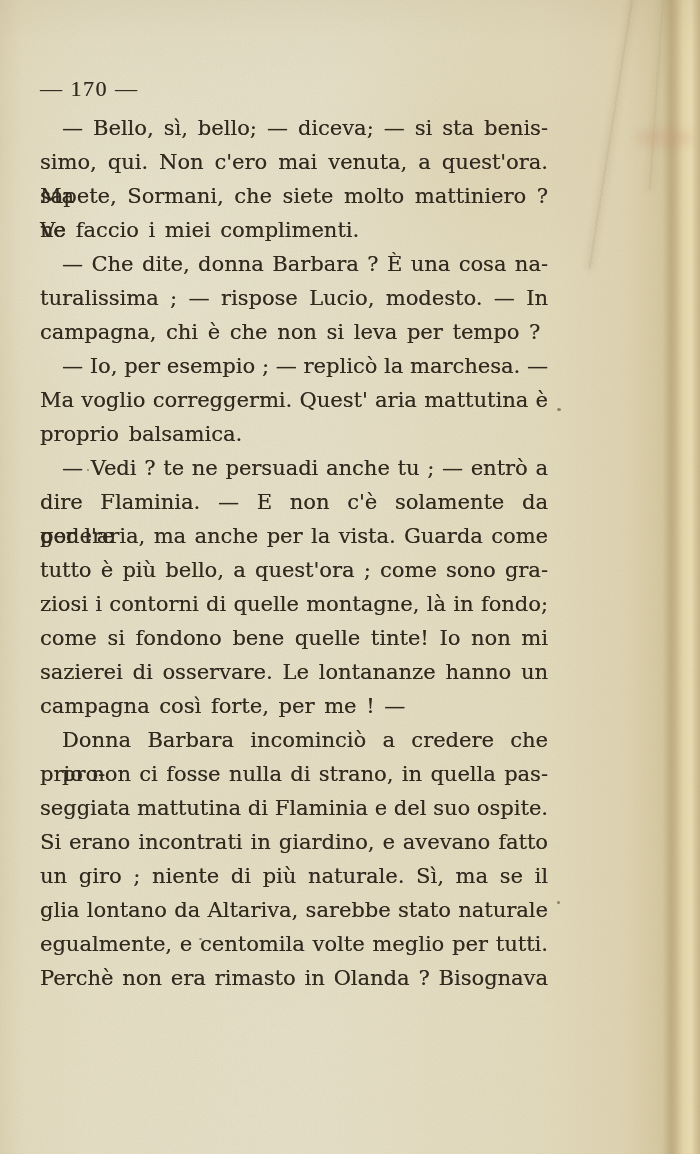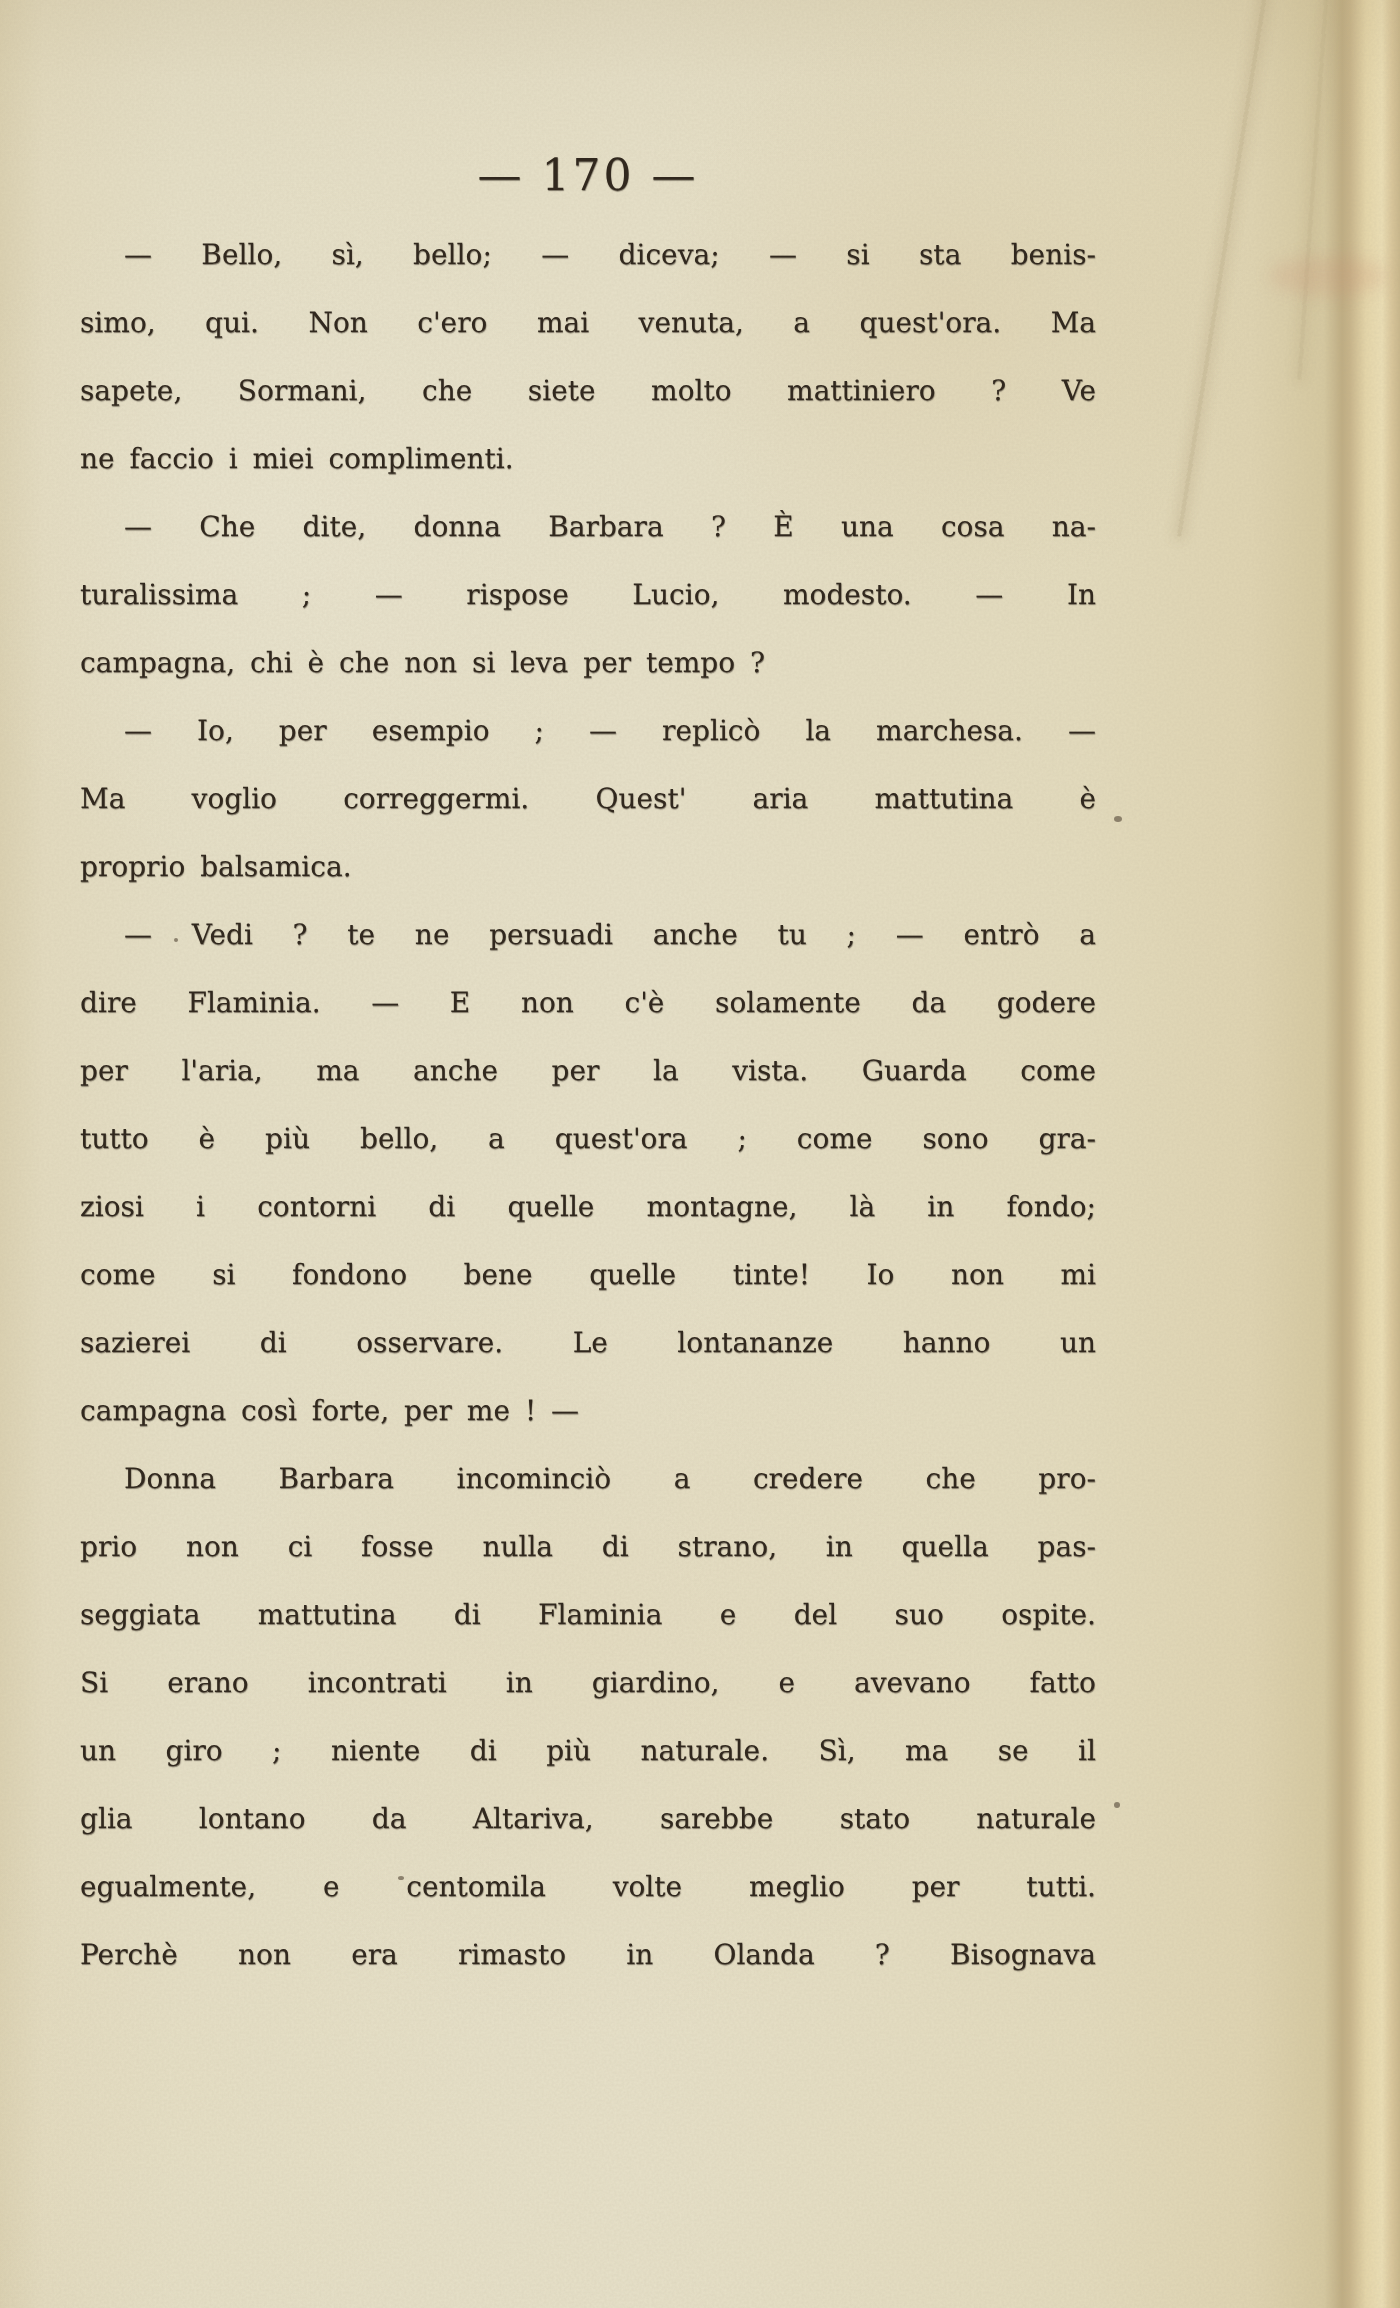--- a/index.html
+++ b/index.html
@@ -33,27 +33,28 @@
   .stain{position:absolute;left:635px;top:128px;width:58px;height:20px;border-radius:50%;
          background:rgba(198,140,112,0.20);filter:blur(4px);pointer-events:none;}
   .speck{position:absolute;border-radius:50%;background:#5e5140;opacity:.65;pointer-events:none;}
   .speck1{left:557px;top:408px;width:4px;height:3px;}
   .speck2{left:557px;top:901px;width:3px;height:3px;}
   .speck3{left:199px;top:938px;width:3px;height:2px;}
   .speck4{left:87px;top:469px;width:2px;height:2px;}
 
   .page-number{
     position:absolute;left:40px;top:72px;width:508px;height:34px;
-    line-height:34px;text-align:center;
+    line-height:34px;text-align:left;
     font-size:22px;letter-spacing:1.5px;color:var(--ink);
     text-shadow:0.2px 0.3px 0.5px rgba(43,34,25,0.55);
+    font-family:Liberation Serif, serif;
   }
   .text-block{
     position:absolute;left:40px;top:111px;width:508px;
-    font-size:14px;color:var(--ink);
+    font-size:21px;color:var(--ink);
     text-shadow:0.2px 0.3px 0.5px rgba(43,34,25,0.55);
   }
   .line{
     height:34px;line-height:34px;
     text-align:justify;text-align-last:justify;
     white-space:normal;overflow:visible;
   }
   .line.indent{padding-left:22px;}
   .line.last{text-align:right;text-align-last:left;word-spacing:3px;}
 </style>

